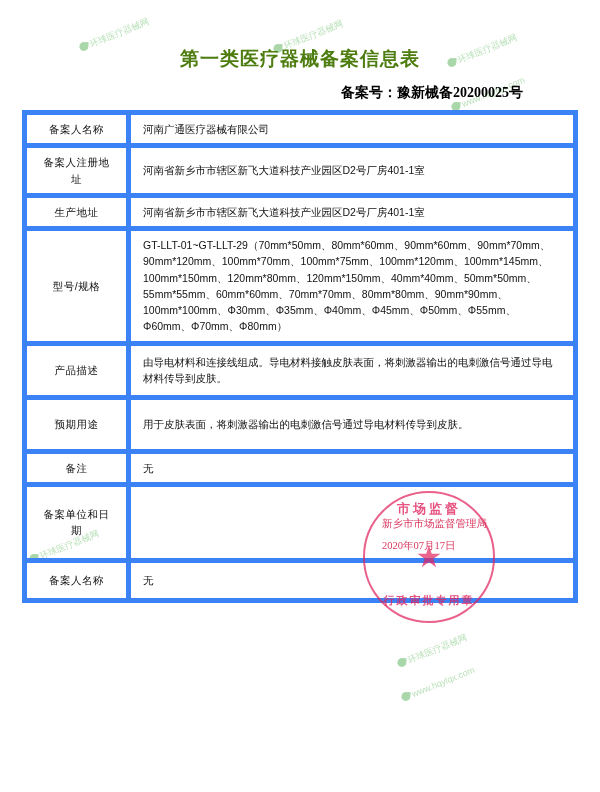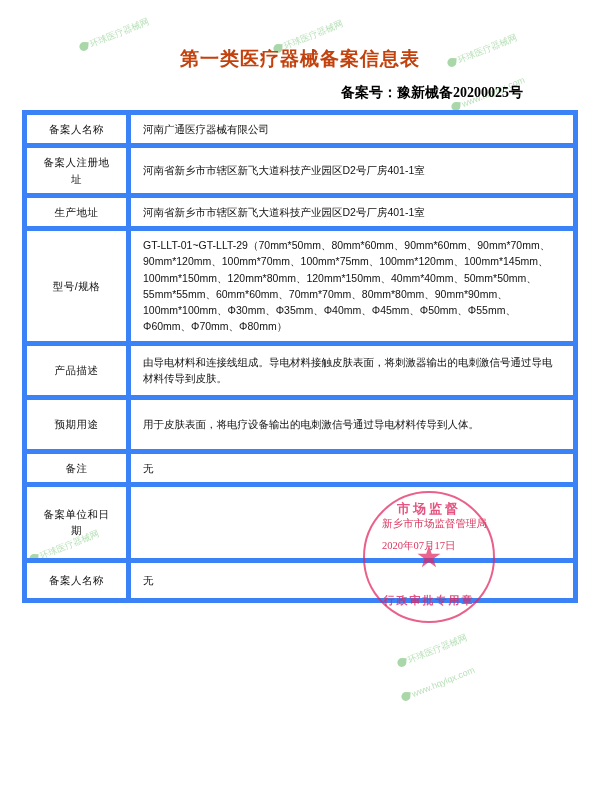--- a/index.html
+++ b/index.html
@@ -41,21 +41,21 @@
     position: absolute;
     inset: 0;
     padding: 0;
   }
 
   .title {
     text-align: center;
     font-size: 19px;
     font-weight: bold;
     letter-spacing: 1px;
-    color: #c2410c;
+    color: #4d7c0f;
     margin: 46px 0 0 0;
     font-family: "Liberation Serif", serif;
   }
   .recordno {
     text-align: right;
     padding-right: 77px;
     font-size: 14px;
     font-weight: bold;
     color: #000000;
     margin-top: 12px;
@@ -196,21 +196,21 @@
     <tr>
       <td class="label">型号/规格</td>
       <td class="value spec">GT-LLT-01~GT-LLT-29（70mm*50mm、80mm*60mm、90mm*60mm、90mm*70mm、90mm*120mm、100mm*70mm、100mm*75mm、100mm*120mm、100mm*145mm、100mm*150mm、120mm*80mm、120mm*150mm、40mm*40mm、50mm*50mm、55mm*55mm、60mm*60mm、70mm*70mm、80mm*80mm、90mm*90mm、100mm*100mm、Φ30mm、Φ35mm、Φ40mm、Φ45mm、Φ50mm、Φ55mm、Φ60mm、Φ70mm、Φ80mm）</td>
     </tr>
     <tr>
       <td class="label tall">产品描述</td>
       <td class="value">由导电材料和连接线组成。导电材料接触皮肤表面，将刺激器输出的电刺激信号通过导电材料传导到皮肤。</td>
     </tr>
     <tr>
       <td class="label tall">预期用途</td>
-      <td class="value">用于皮肤表面，将电疗设备输出的电刺激信号通过导电材料传导到人体。</td>
+      <td class="value">用于皮肤表面，将刺激器输出的电刺激信号通过导电材料传导到皮肤。</td>
     </tr>
     <tr>
       <td class="label">备注</td>
       <td class="value">无</td>
     </tr>
     <tr>
       <td class="label label-2line stamp-cell">备案单位和日期</td>
       <td class="value stamp-cell">
         <div class="stamp">
           <div class="ring"></div>

